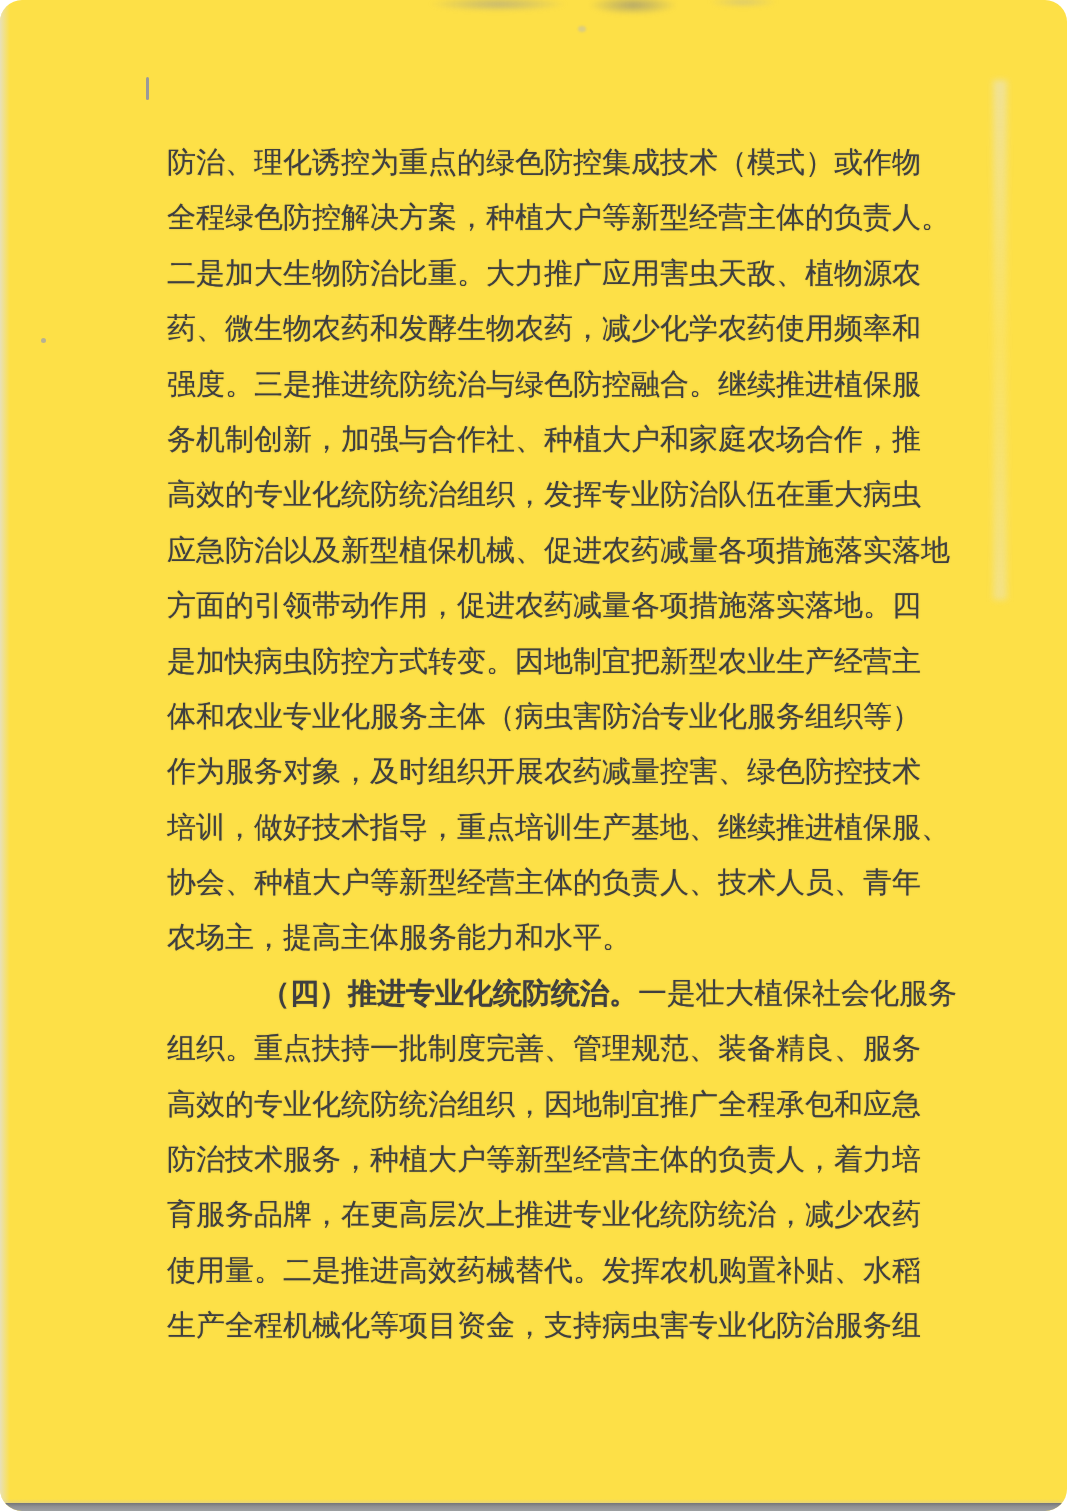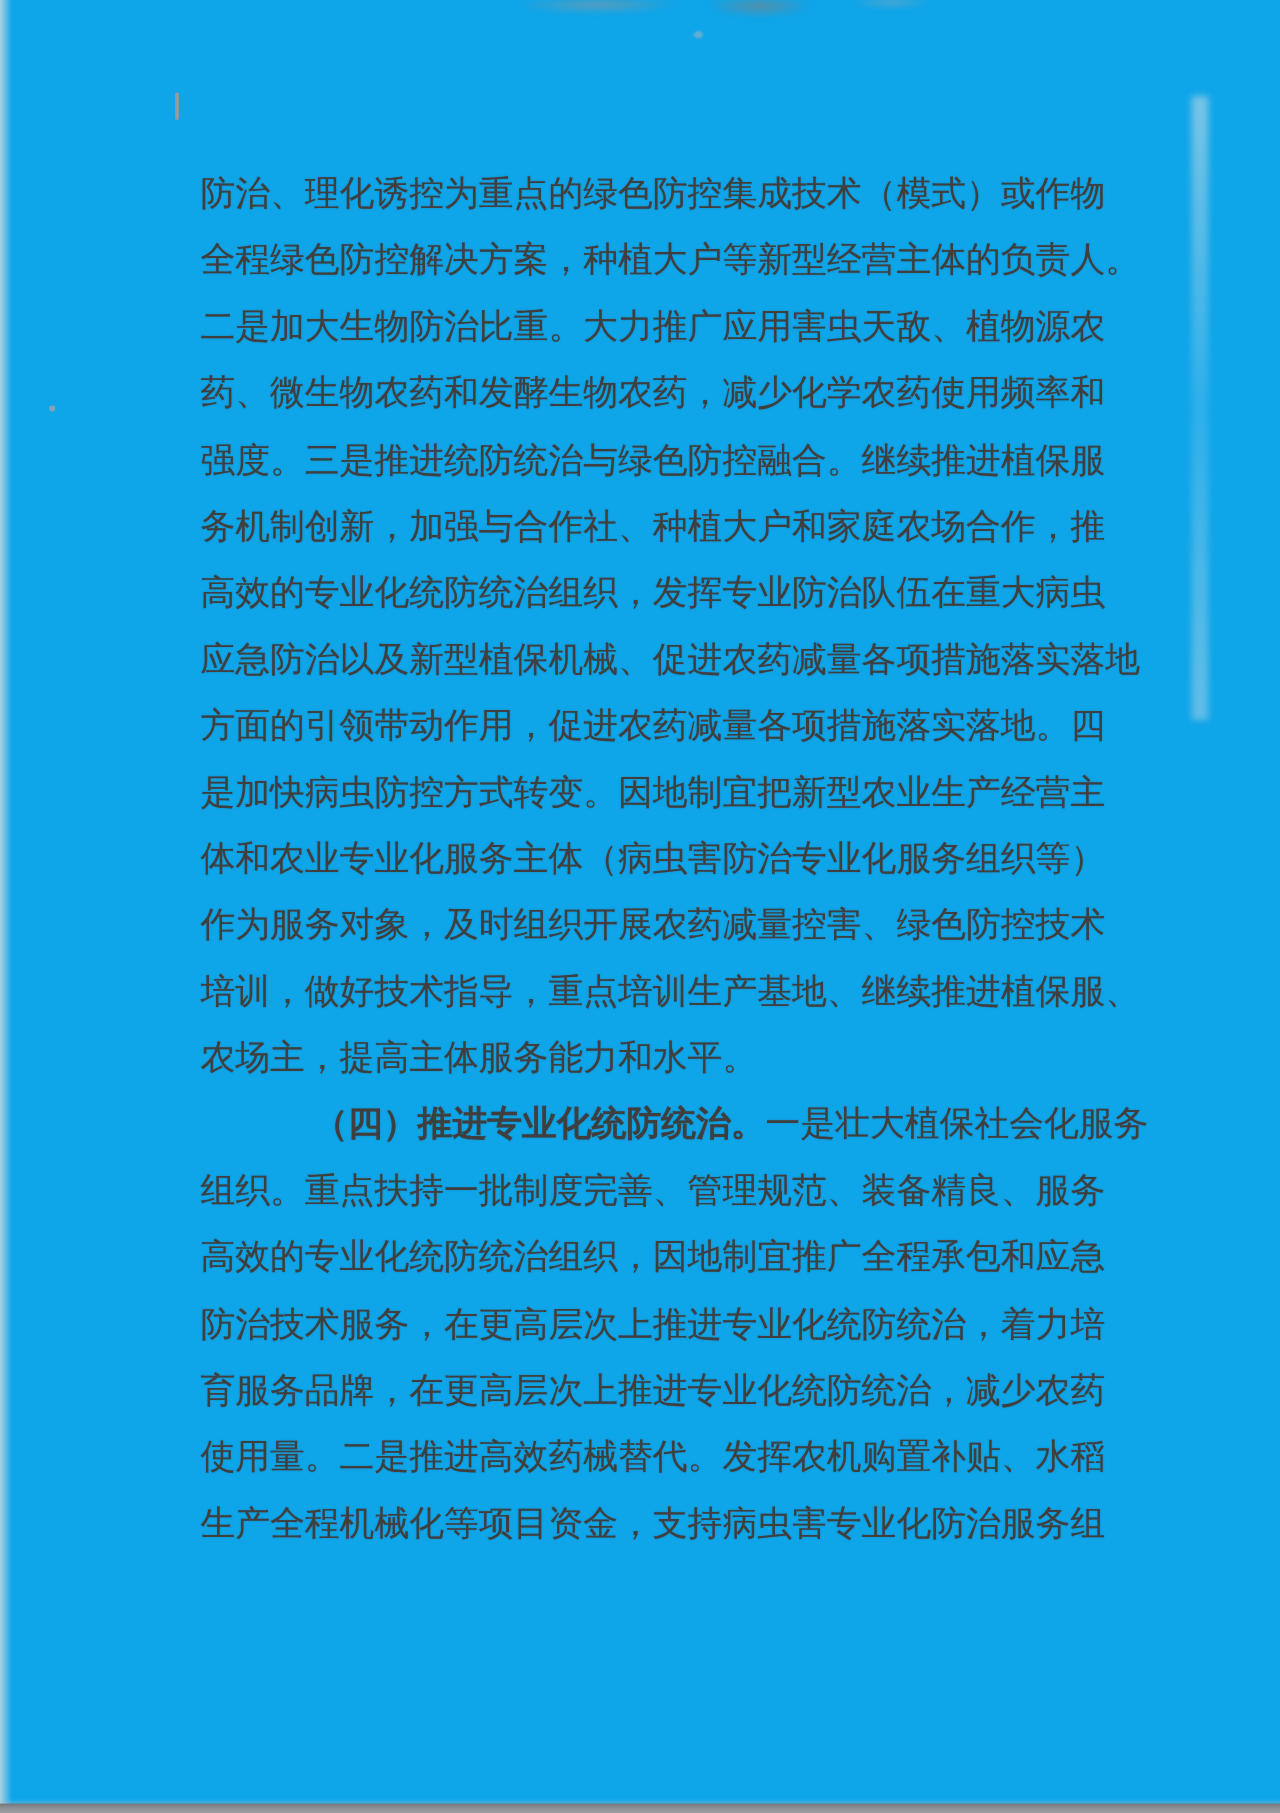--- a/index.html
+++ b/index.html
@@ -4,23 +4,24 @@
 <style>
   html, body {
     margin: 0;
     padding: 0;
     background: #ffffff;
   }
   .scan-page {
     position: relative;
     width: 1067px;
     height: 1511px;
-    background: #0ea5e9;
+    background: #fde047;
     overflow: hidden;
     font-family: "Liberation Serif", "DejaVu Serif", serif;
+    border-radius: 22px;
   }
   
   .left-edge-shade {
     position: absolute;
     left: 0; top: 0;
     width: 10px; height: 100%;
     background: linear-gradient(90deg, rgba(225,225,223,0.75), rgba(255,255,255,0));
   }
   
   .bottom-edge {
@@ -128,25 +129,26 @@
     <div class="line"><span>药、微生物农药和发酵生物农药，减少化学农药使用频率和</span></div>
     <div class="line"><span>强度。三是推进统防统治与绿色防控融合。继续推进植保服</span></div>
     <div class="line"><span>务机制创新，加强与合作社、种植大户和家庭农场合作，推</span></div>
     <div class="line"><span>高效的专业化统防统治组织，发挥专业防治队伍在重大病虫</span></div>
     <div class="line"><span>应急防治以及新型植保机械、促进农药减量各项措施落实落地</span></div>
     <div class="line"><span>方面的引领带动作用，促进农药减量各项措施落实落地。四</span></div>
     <div class="line"><span>是加快病虫防控方式转变。因地制宜把新型农业生产经营主</span></div>
     <div class="line"><span>体和农业专业化服务主体（病虫害防治专业化服务组织等）</span></div>
     <div class="line"><span>作为服务对象，及时组织开展农药减量控害、绿色防控技术</span></div>
     <div class="line"><span>培训，做好技术指导，重点培训生产基地、继续推进植保服、</span></div>
+    <div class="line"><span>协会、种植大户等新型经营主体的负责人、技术人员、青年</span></div>
     <div class="line"><span>农场主，提高主体服务能力和水平。</span></div>
     <div class="line indent"><span class="bold">（四）推进专业化统防统治。</span><span>一是壮大植保社会化服务</span></div>
     <div class="line"><span>组织。重点扶持一批制度完善、管理规范、装备精良、服务</span></div>
     <div class="line"><span>高效的专业化统防统治组织，因地制宜推广全程承包和应急</span></div>
-    <div class="line"><span>防治技术服务，在更高层次上推进专业化统防统治，着力培</span></div>
+    <div class="line"><span>防治技术服务，种植大户等新型经营主体的负责人，着力培</span></div>
     <div class="line"><span>育服务品牌，在更高层次上推进专业化统防统治，减少农药</span></div>
     <div class="line"><span>使用量。二是推进高效药械替代。发挥农机购置补贴、水稻</span></div>
     <div class="line"><span>生产全程机械化等项目资金，支持病虫害专业化防治服务组</span></div>
   </div>
 
   <div class="bottom-edge-fade"></div>
   <div class="bottom-edge"></div>
 
 </div>
 

